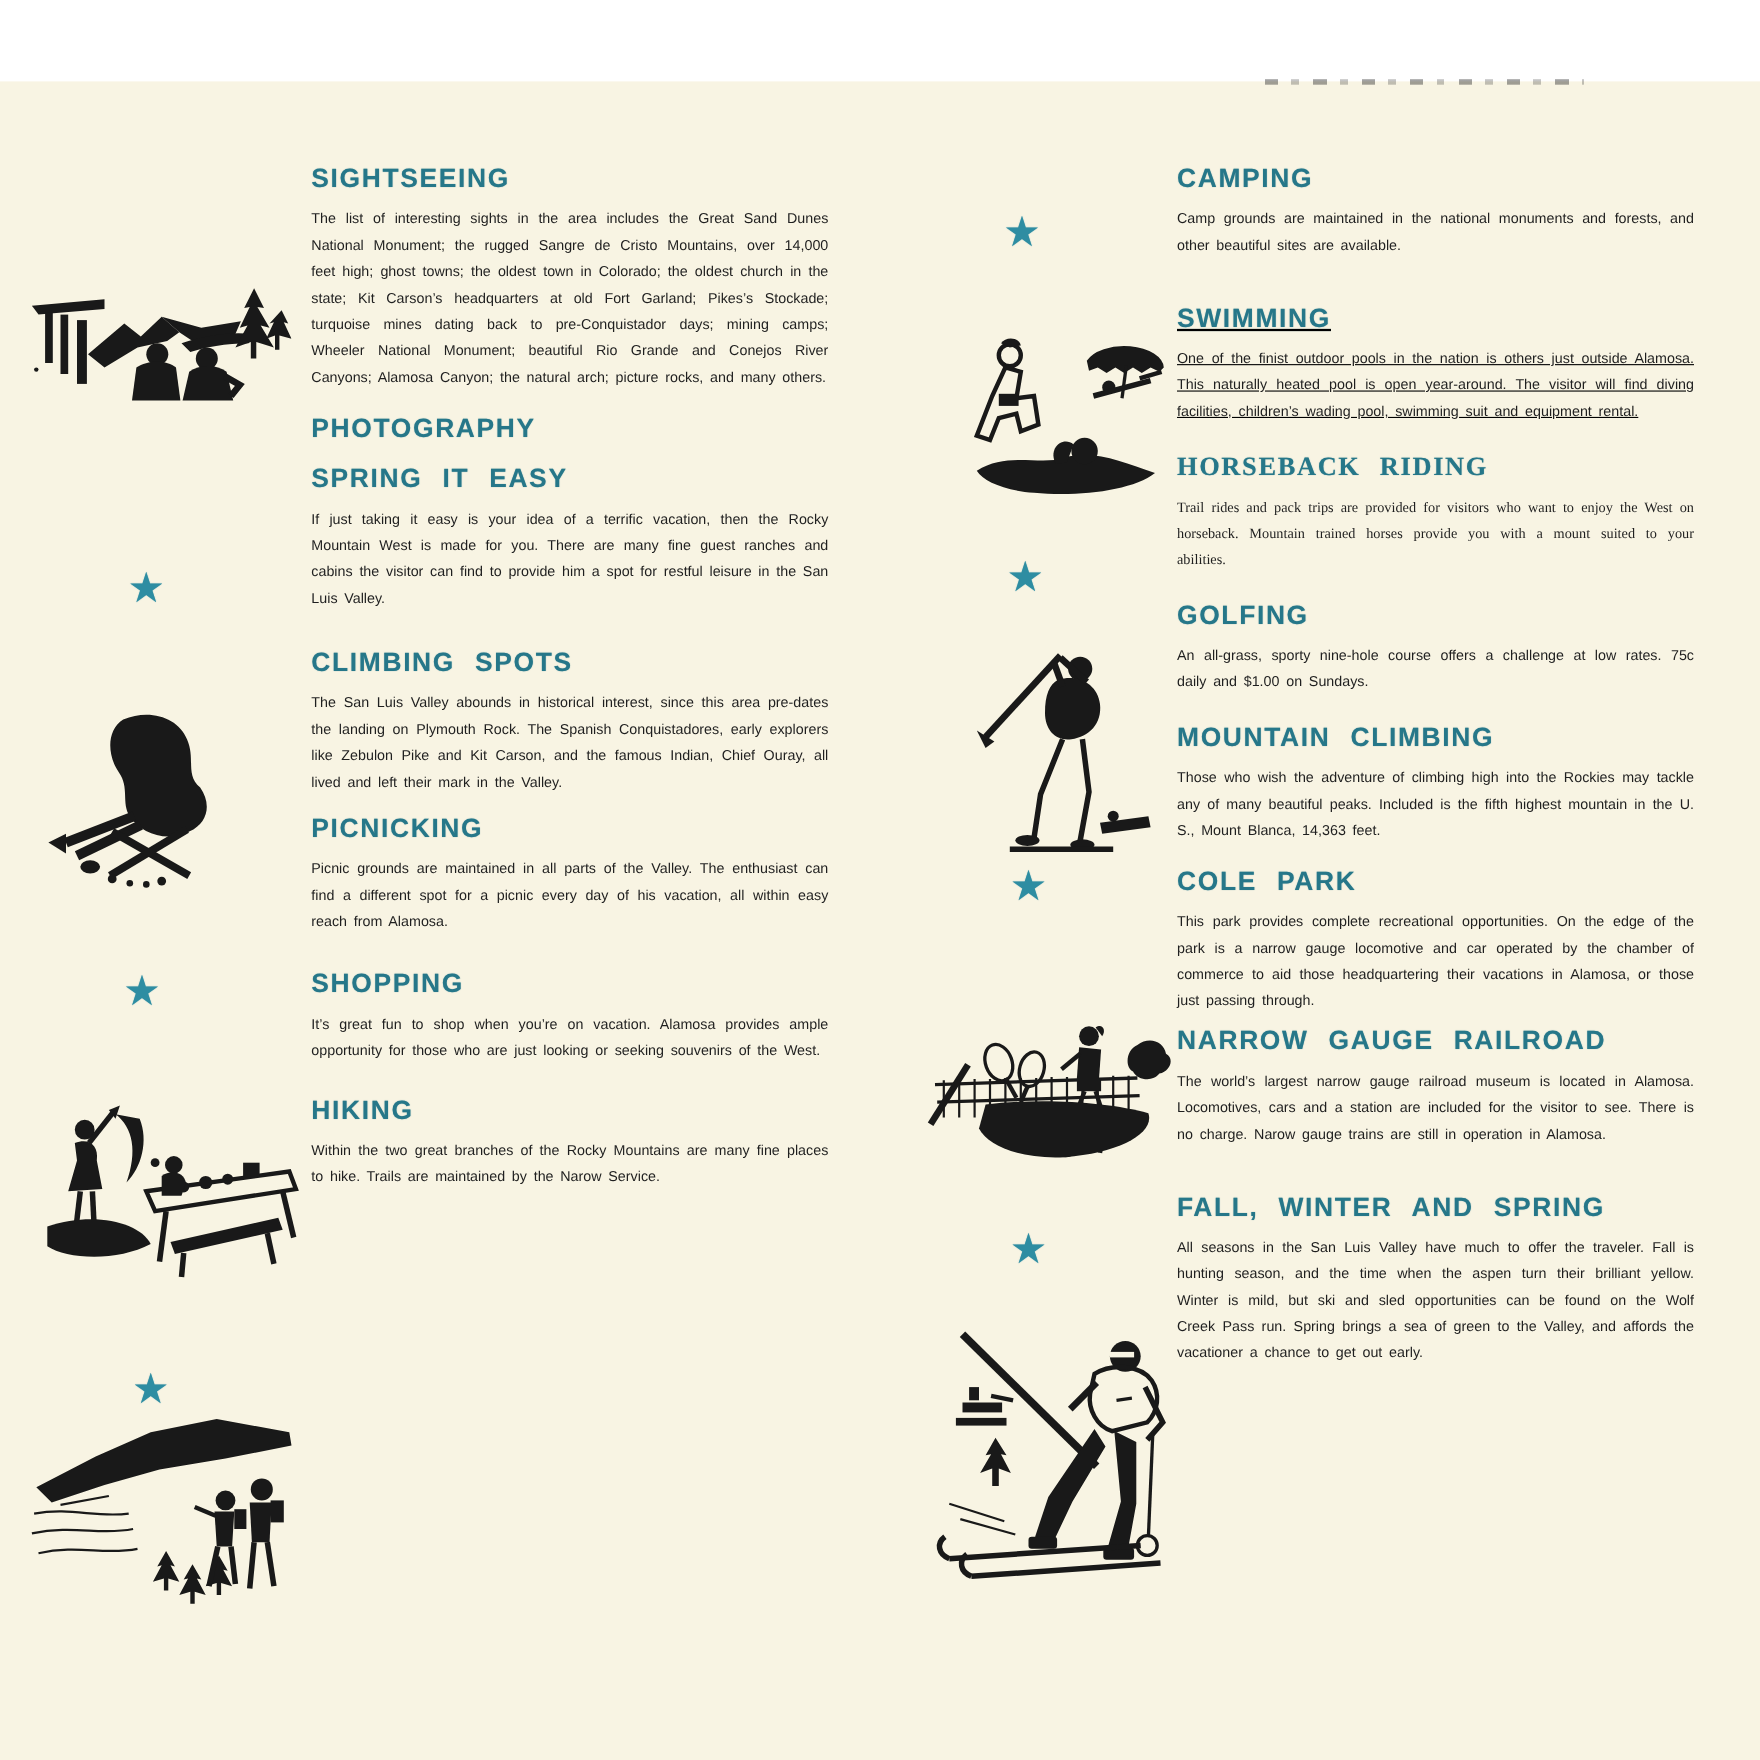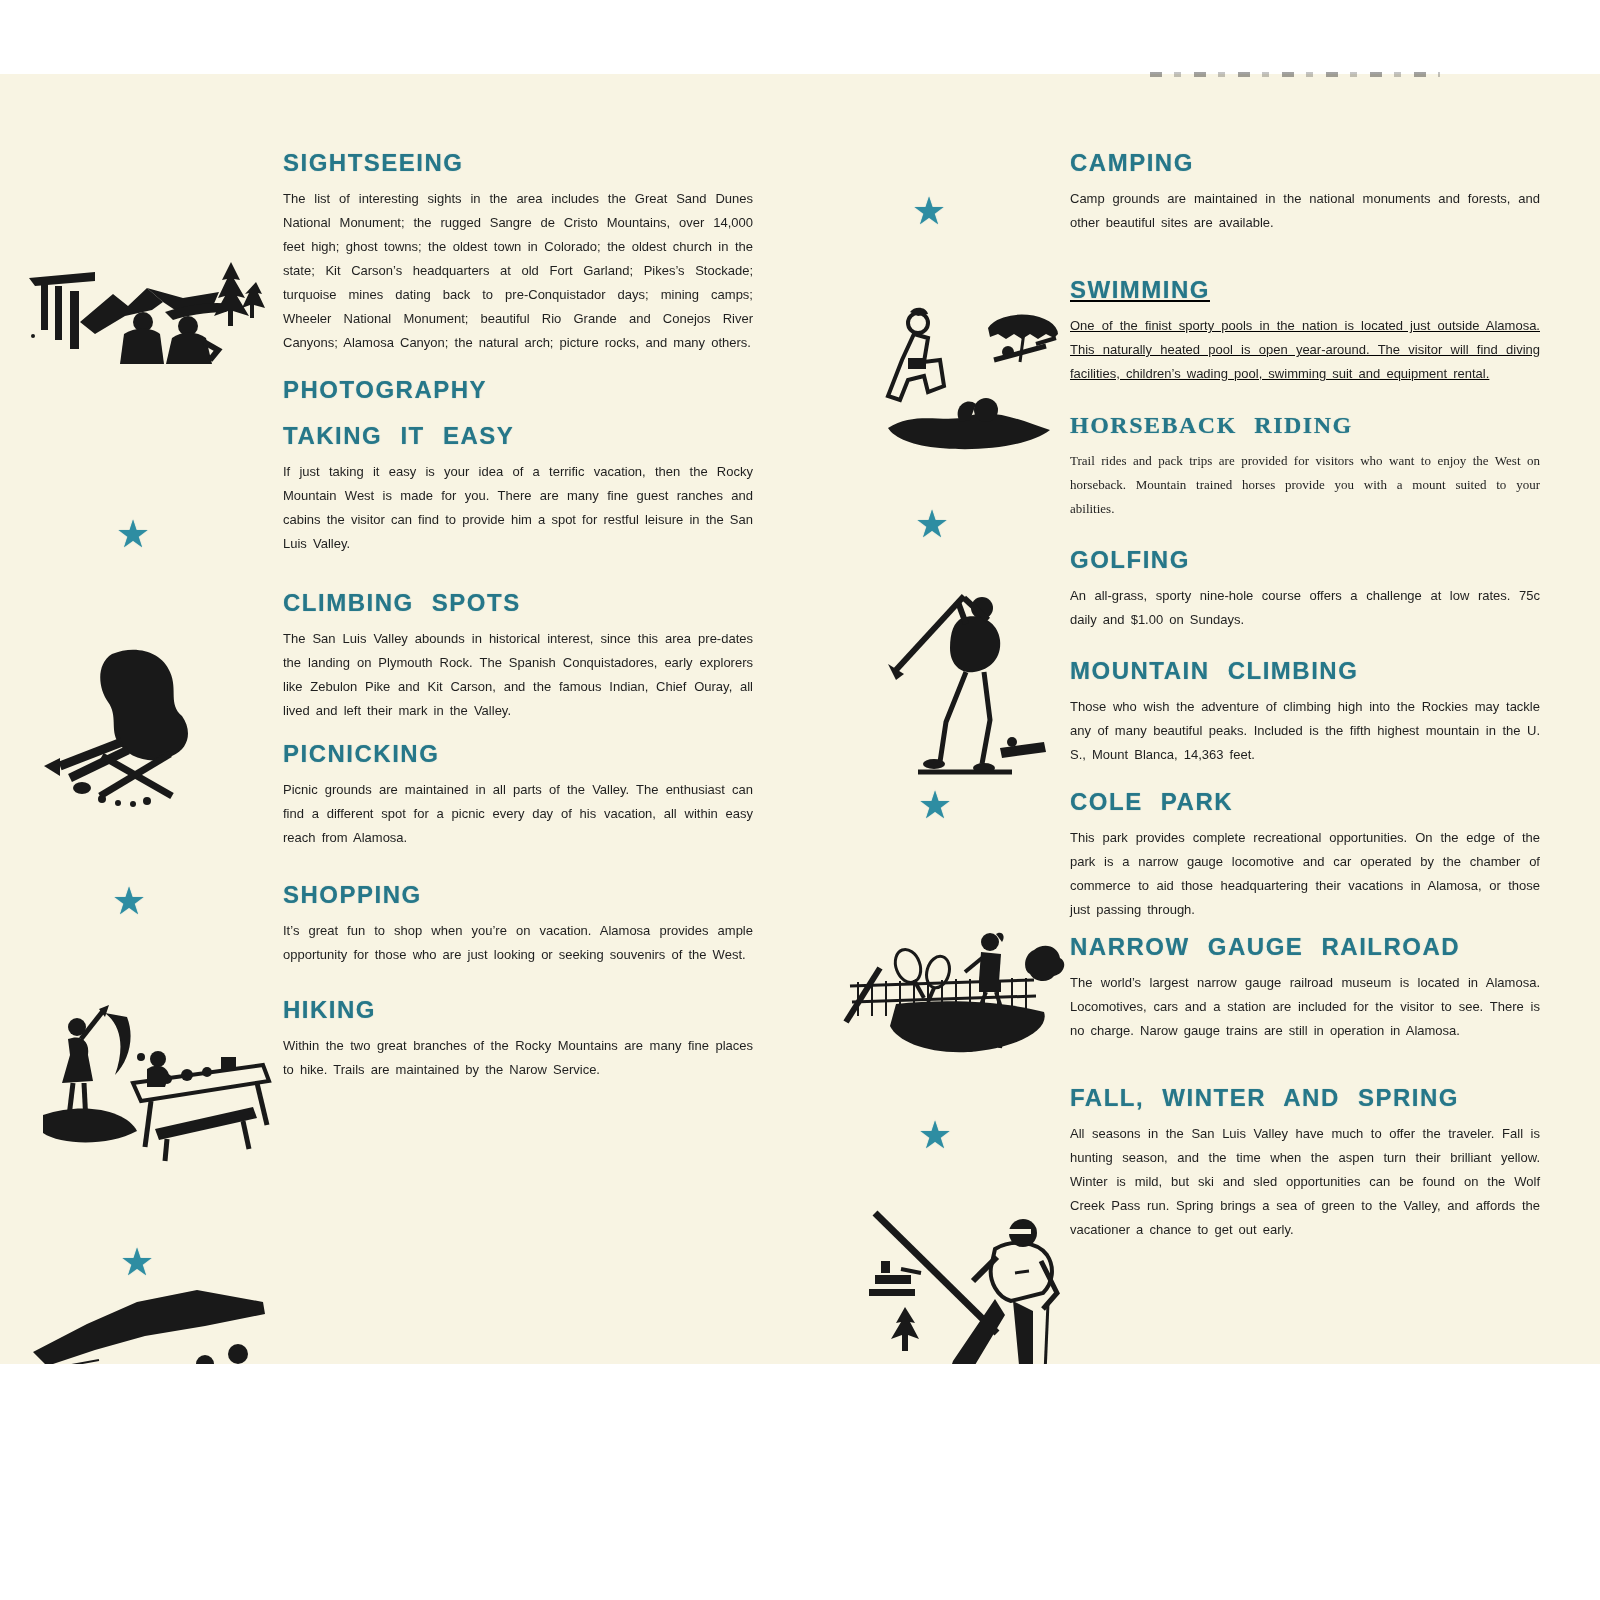--- a/index.html
+++ b/index.html
@@ -1,17 +1,17 @@
 <!DOCTYPE html>
 <html><head>
 <meta charset="utf-8">
 <style>
   html,body{margin:0;padding:0;}
   #page{
-    position:relative;width:1600px;height:1364px;overflow:hidden;
+    position:relative;width:1600px;height:1600px;overflow:hidden;
     background:#f8f4e3;
     font-family:"Liberation Sans", sans-serif;
   }
   #top-band{position:absolute;left:0;top:0;width:1600px;height:74px;background:#ffffff;}
   #showthrough{
     position:absolute;left:1150px;top:72px;width:290px;height:5px;
     background:repeating-linear-gradient(90deg, rgba(45,45,45,.55) 0 12px, rgba(45,45,45,0) 12px 24px, rgba(45,45,45,.35) 24px 31px, rgba(45,45,45,0) 31px 44px);
     opacity:.8;
   }
   .col{position:absolute;top:148px;width:470px;}
@@ -60,21 +60,21 @@
 
   <div class="col" id="col-left">
     <div class="sec">
       <h2>SIGHTSEEING</h2>
       <p>The list of interesting sights in the area includes the Great Sand Dunes National Monument; the rugged Sangre de Cristo Mountains, over 14,000 feet high; ghost towns; the oldest town in Colorado; the oldest church in the state; Kit Carson’s headquarters at old Fort Garland; Pikes’s Stockade; turquoise mines dating back to pre-Conquistador days; mining camps; Wheeler National Monument; beautiful Rio Grande and Conejos River Canyons; Alamosa Canyon; the natural arch; picture rocks, and many others.</p>
     </div>
     <div class="sec">
       <h2>PHOTOGRAPHY</h2>
     </div>
     <div class="sec">
-      <h2>TAKING IT EASY</h2>
+      <h2>SPRING IT EASY</h2>
       <p>If just taking it easy is your idea of a terrific vacation, then the Rocky Mountain West is made for you. There are many fine guest ranches and cabins the visitor can find to provide him a spot for restful leisure in the San Luis Valley.</p>
     </div>
     <div class="sec">
       <h2>CLIMBING SPOTS</h2>
       <p>The San Luis Valley abounds in historical interest, since this area pre-dates the landing on Plymouth Rock. The Spanish Conquistadores, early explorers like Zebulon Pike and Kit Carson, and the famous Indian, Chief Ouray, all lived and left their mark in the Valley.</p>
     </div>
     <div class="sec">
       <h2>PICNICKING</h2>
       <p>Picnic grounds are maintained in all parts of the Valley. The enthusiast can find a different spot for a picnic every day of his vacation, all within easy reach from Alamosa.</p>
     </div>
@@ -88,21 +88,21 @@
     </div>
   </div>
 
   <div class="col" id="col-right">
     <div class="sec">
       <h2>CAMPING</h2>
       <p>Camp grounds are maintained in the national monuments and forests, and other beautiful sites are available.</p>
     </div>
     <div class="sec">
       <h2>SWIMMING</h2>
-      <p>One of the finist sporty pools in the nation is located just outside Alamosa. This naturally heated pool is open year-around. The visitor will find diving facilities, children’s wading pool, swimming suit and equipment rental.</p>
+      <p>One of the finist outdoor pools in the nation is others just outside Alamosa. This naturally heated pool is open year-around. The visitor will find diving facilities, children’s wading pool, swimming suit and equipment rental.</p>
     </div>
     <div class="sec">
       <h2>HORSEBACK RIDING</h2>
       <p>Trail rides and pack trips are provided for visitors who want to enjoy the West on horseback. Mountain trained horses provide you with a mount suited to your abilities.</p>
     </div>
     <div class="sec">
       <h2>GOLFING</h2>
       <p>An all-grass, sporty nine-hole course offers a challenge at low rates. 75c daily and $1.00 on Sundays.</p>
     </div>
     <div class="sec">

